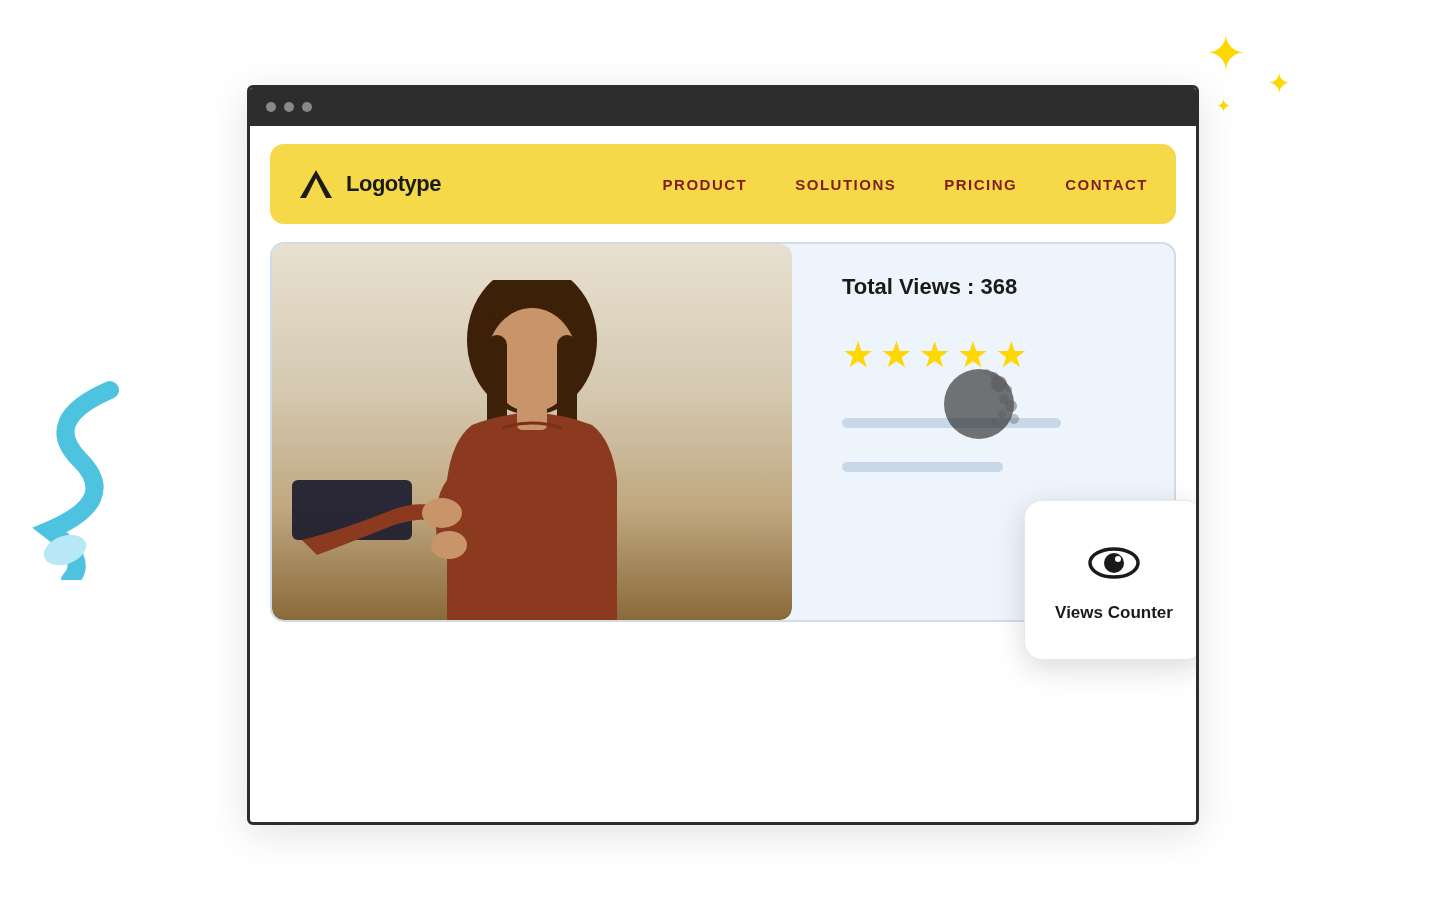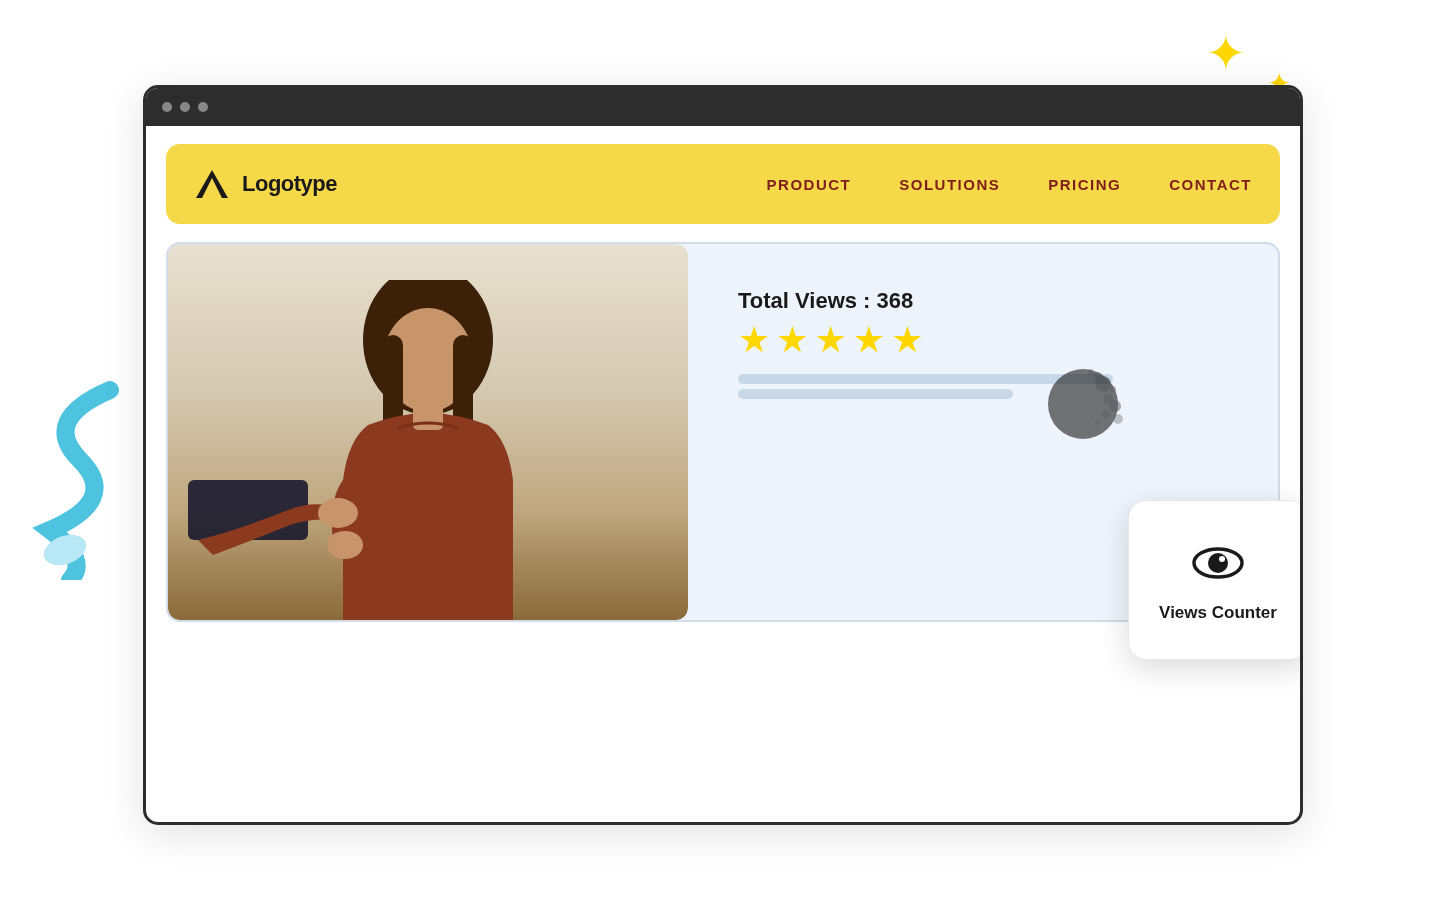--- a/index.html
+++ b/index.html
@@ -46,24 +46,24 @@
     .deco-swirl {
       position: absolute;
       left: 30px;
       top: 380px;
       width: 110px;
       height: 200px;
     }
 
     
     .browser-window {
-      width: 1160px;
+      width: 952px;
       height: 740px;
       background: #ffffff;
-      border-radius: 15px;
+      border-radius: 6px;
       border: 3px solid #2d2d2d;
       overflow: hidden;
       position: relative;
       box-shadow: 0 8px 40px rgba(0,0,0,0.12);
     }
 
     .browser-titlebar {
       background: #2d2d2d;
       height: 38px;
       display: flex;
@@ -142,24 +142,24 @@
       height: 100%;
       position: relative;
       flex-shrink: 0;
       border-radius: 12px;
       overflow: hidden;
     }
 
     
     .hero-content {
       flex: 1;
-      padding: 44px 40px 40px 50px;
+      padding: 30px 40px 40px 50px;
       display: flex;
       flex-direction: column;
-      gap: 5px;
+      gap: 34px;
       position: relative;
     }
 
     .total-views {
       font-size: 22px;
       font-weight: 700;
       color: #1a1a1a;
     }
 
     .stars-row {

